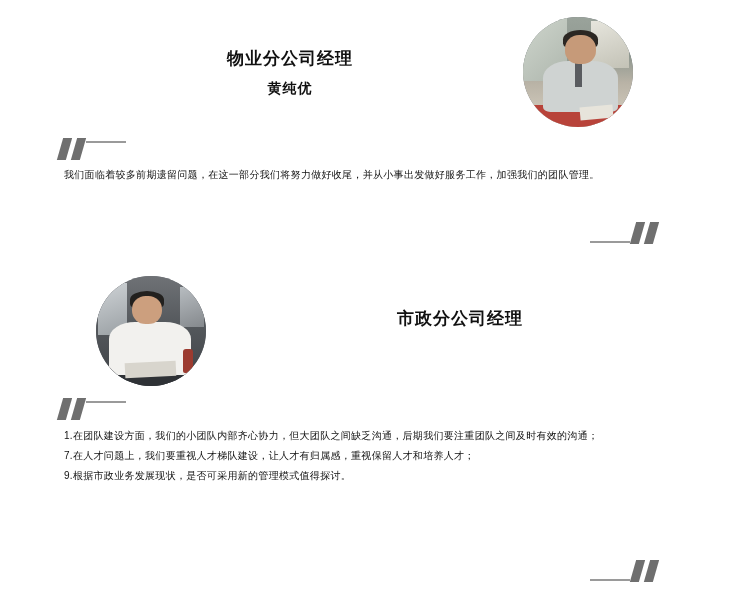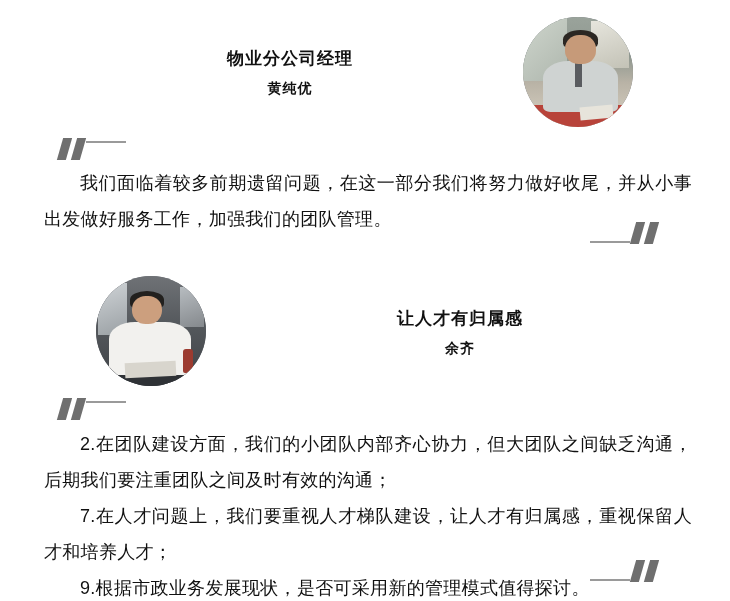--- a/index.html
+++ b/index.html
@@ -165,21 +165,21 @@
   }
   .quote-mark .g1 { left: 0; }
   .quote-mark .g2 { left: 14px; }
 
   .quote-mark.close .bar { left: 0; right: auto; top: 19px; }
   .quote-mark.close .g1 { left: auto; right: 14px; top: 0; }
   .quote-mark.close .g2 { left: auto; right: 0; top: 0; }
 
   
   .para {
-    font-size: 18px;
+    font-size: 10px;
     line-height: 2.0;
     color: #111;
     letter-spacing: 0.3px;
     text-align: justify;
   }
   .para p { margin: 0; }
   .indent { text-indent: 2em; }
 
   
   #block-a-profile {
@@ -275,33 +275,32 @@
         <div class="winr"></div>
         <div class="desk"></div>
         <div class="body"></div>
         <div class="hair"></div>
         <div class="head"></div>
         <div class="book"></div>
         <div class="bottle"></div>
       </div>
     </div>
     <div class="profile-names">
-      <div class="role">让人才有归属感</div>
-      <div class="person">余齐</div>
+      <div class="role">市政分公司经理</div>
     </div>
   </div>
 
   <div id="quote-open-b" class="quote-mark open">
     <span class="bar"></span>
       <span class="g1"></span>
       <span class="g2"></span>
   </div>
 
   <div id="para-b" class="para">
-    <p class="indent">2.在团队建设方面，我们的小团队内部齐心协力，但大团队之间缺乏沟通，后期我们要注重团队之间及时有效的沟通；</p>
+    <p class="indent">1.在团队建设方面，我们的小团队内部齐心协力，但大团队之间缺乏沟通，后期我们要注重团队之间及时有效的沟通；</p>
     <p class="indent">7.在人才问题上，我们要重视人才梯队建设，让人才有归属感，重视保留人才和培养人才；</p>
     <p class="indent">9.根据市政业务发展现状，是否可采用新的管理模式值得探讨。</p>
   </div>
 
   <div id="quote-close-b" class="quote-mark close">
     <span class="bar"></span>
       <span class="g1"></span>
       <span class="g2"></span>
   </div>
 

